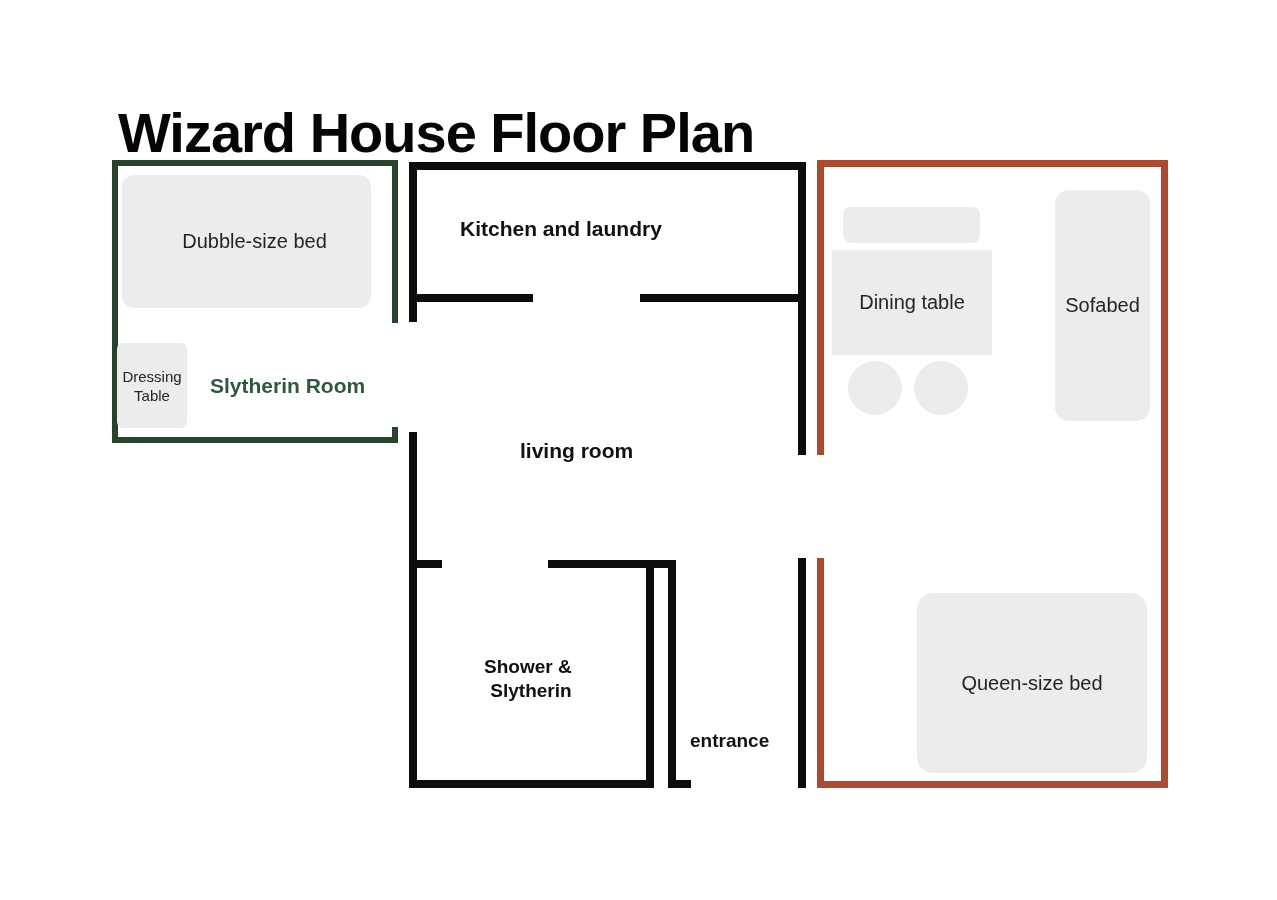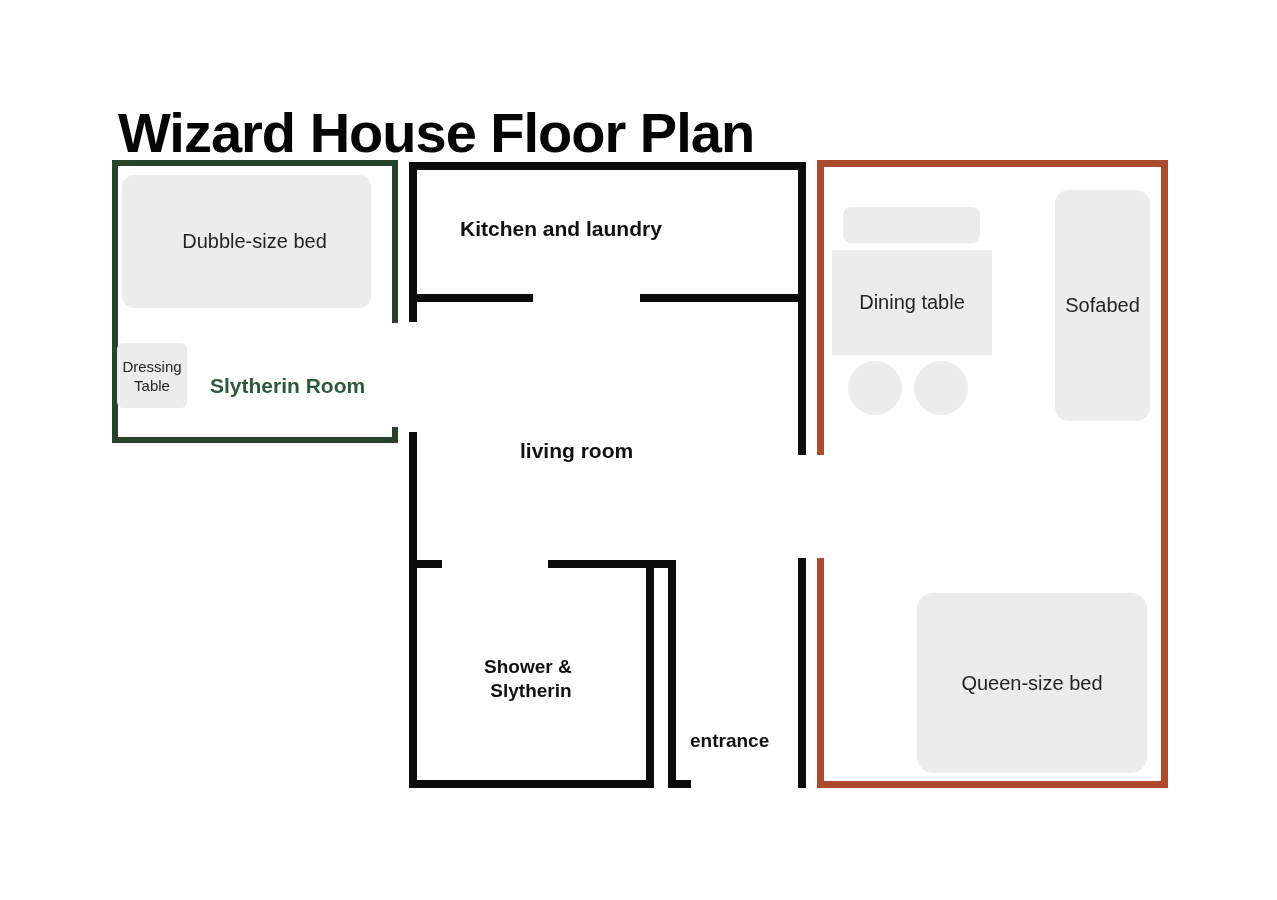--- a/index.html
+++ b/index.html
@@ -41,21 +41,21 @@
   <div class="gwall" style="left:112px;top:160px;width:286px;height:6px;"></div>
   <div class="gwall" style="left:112px;top:160px;width:6px;height:283px;"></div>
   <div class="gwall" style="left:112px;top:437px;width:286px;height:6px;"></div>
   <div class="gwall" style="left:392px;top:160px;width:6px;height:163px;"></div>
   <div class="gwall" style="left:392px;top:427px;width:6px;height:16px;"></div>
 
   <div class="furn furn-label" style="left:122px;top:175px;width:233px;height:133px;border-radius:12px;padding-left:16px;">
     <span>Dubble-size bed</span>
   </div>
 
-  <div class="furn small-label" style="left:117px;top:343px;width:70px;height:65px;border-radius:6px;flex-direction:column;">
+  <div class="furn small-label" style="left:117px;top:343px;width:70px;height:85px;border-radius:6px;flex-direction:column;">
     <span>Dressing</span>
     <span>Table</span>
   </div>
 
   <div class="room-label" style="left:210px;top:374px;width:190px;font-size:21px;color:var(--green-label);">Slytherin Room</div>
 
   <div class="wall" style="left:409px;top:162px;width:397px;height:8px;"></div>
 
   <div class="wall" style="left:409px;top:162px;width:8px;height:160px;"></div>
   <div class="wall" style="left:409px;top:432px;width:8px;height:356px;"></div>

